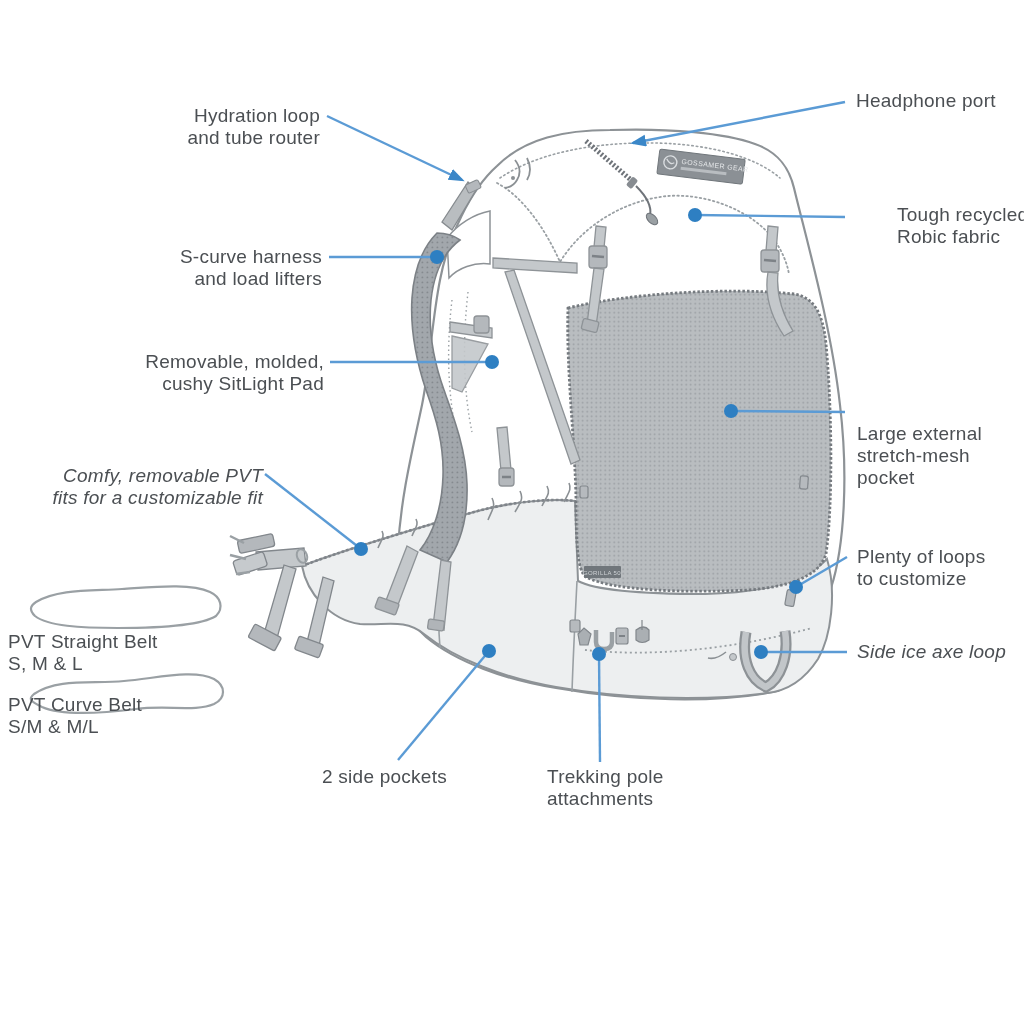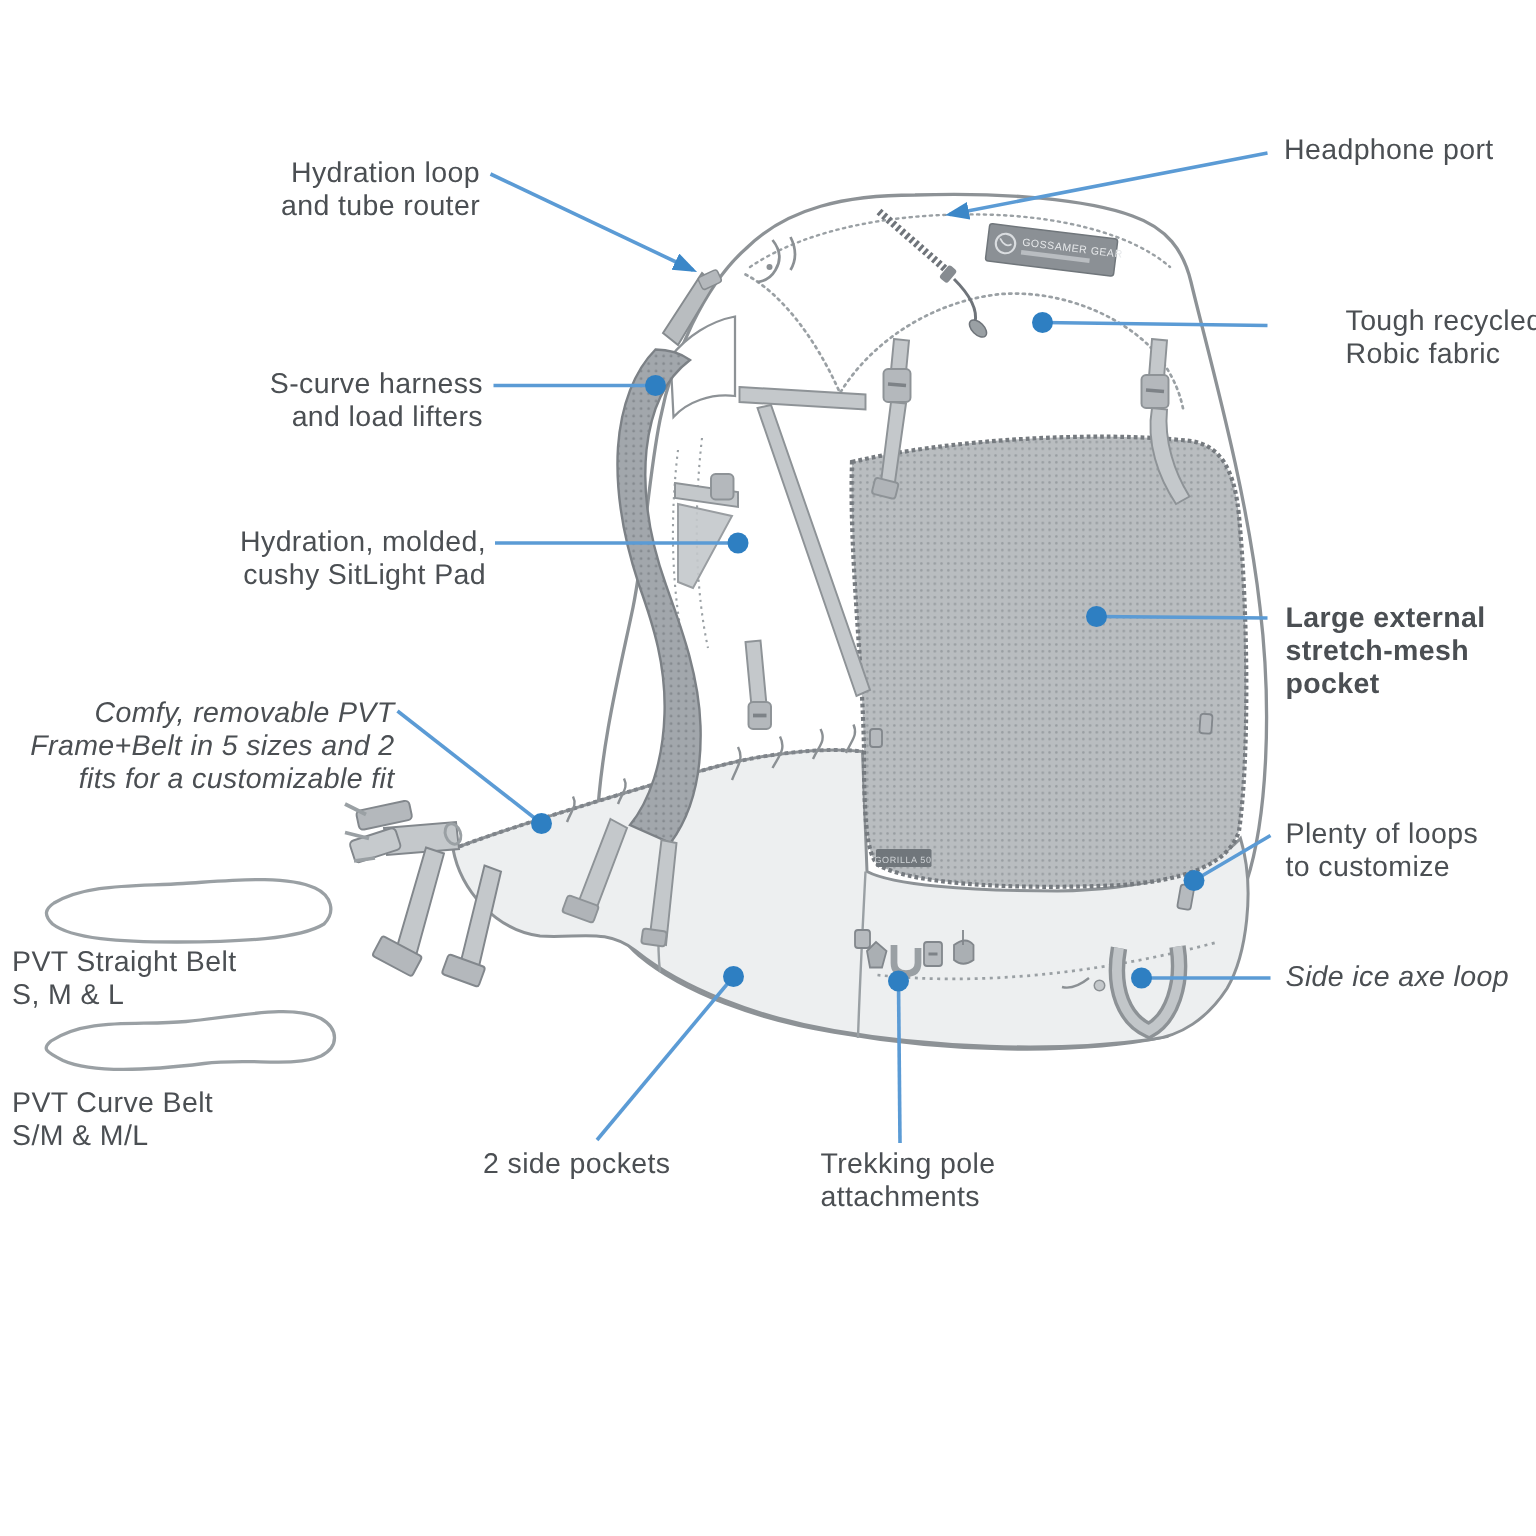--- a/index.html
+++ b/index.html
@@ -15,27 +15,27 @@
   }
   .callout .ln{display:block;}
   .r{text-align:right}
   .c{}
   #lbl-hydration {right:704px; top:105px;}
   #lbl-headphone {left:856px; top:90px;}
   #lbl-harness   {right:702px; top:246px;}
   #lbl-robic     {left:857px; top:204px;margin-left:40px;}
   #lbl-sitlight  {right:700px; top:351px;}
   #lbl-pvt       {right:761px; top:465px;font-style:italic;}
-  #lbl-mesh      {left:857px; top:402px;font-weight:bold;}
+  #lbl-mesh      {left:857px; top:423px;}
   #lbl-loops     {left:857px; top:546px;}
   #lbl-iceaxe    {left:857px; top:641px;font-style:italic;}
   #lbl-sidepockets {left:322px; top:766px;text-align:center;}
   #lbl-trekking  {left:547px; top:766px;}
   #lbl-belt1     {left:8px;  top:631px; width:232px;}
-  #lbl-belt2     {left:8px;  top:725px; width:232px;}
+  #lbl-belt2     {left:8px;  top:694px; width:232px;}
 </style>
 </head>
 <body>
 
 <div class="stage">
 
   <svg width="1024" height="1024" viewBox="0 0 1024 1024">
     <defs>
       <pattern id="meshTex" width="4.5" height="4.5" patternUnits="userSpaceOnUse">
         <rect width="4.5" height="4.5" fill="#b9bdc0"></rect>
@@ -251,27 +251,26 @@
     <span class="ln">S-curve harness</span>
     <span class="ln">and load lifters</span>
   </div>
 
   <div class="callout" id="lbl-robic">
     <span class="ln">Tough recycled</span>
     <span class="ln">Robic fabric</span>
   </div>
 
   <div class="callout r" id="lbl-sitlight">
-    <span class="ln">Hydration, molded,</span>
+    <span class="ln">Removable, molded,</span>
     <span class="ln">cushy SitLight Pad</span>
   </div>
 
   <div class="callout r" id="lbl-pvt">
     <span class="ln">Comfy, removable PVT</span>
-    <span class="ln">Frame+Belt in 5 sizes and 2</span>
     <span class="ln">fits for a customizable fit</span>
   </div>
 
   <div class="callout" id="lbl-mesh">
     <span class="ln">Large external</span>
     <span class="ln">stretch-mesh</span>
     <span class="ln">pocket</span>
   </div>
 
   <div class="callout" id="lbl-loops">

